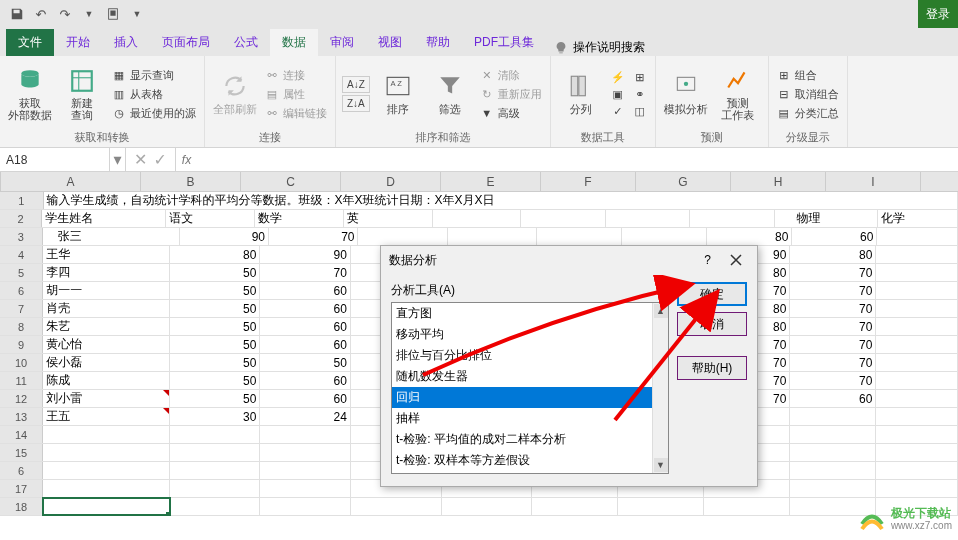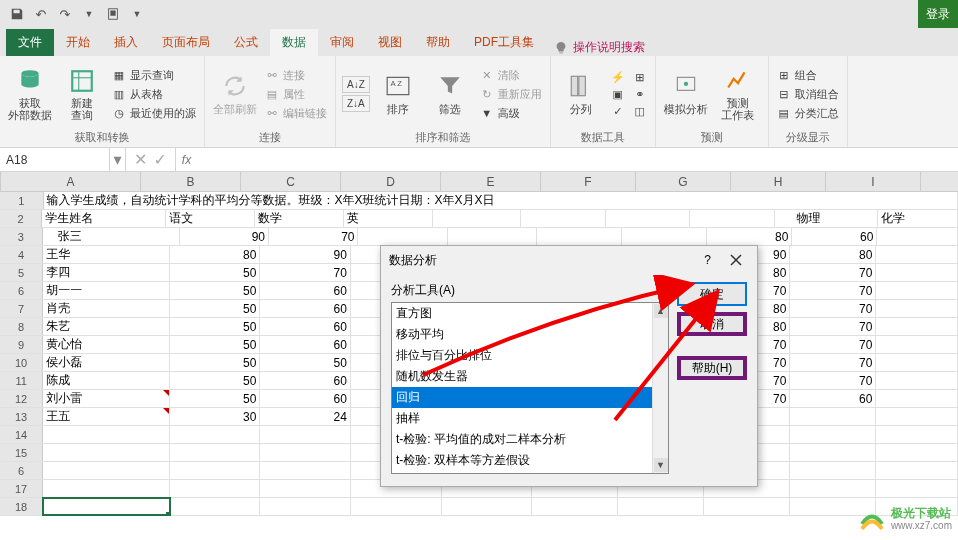--- a/index.html
+++ b/index.html
@@ -3,23 +3,23 @@
 <meta charset="utf-8">
 <style>
 *{margin:0;padding:0;box-sizing:border-box;font-family:"Microsoft YaHei",sans-serif;-webkit-user-select:none}
 body{background:#fff;overflow:hidden;width:958px;height:540px;position:relative}
 .titlebar{height:28px;background:#e6e6e6;display:flex;align-items:center;position:relative}
 .qat{display:flex;align-items:center;gap:2px;padding-left:6px}
 .qat-btn{width:22px;height:22px;display:flex;align-items:center;justify-content:center;color:#555;font-size:13px}
 .title-center{position:absolute;left:50%;transform:translateX(-50%);font-size:12px;color:#555}
 .login-btn{position:absolute;right:0;top:0;height:28px;background:#2a7d2a;color:#fff;font-size:12px;padding:0 8px;display:flex;align-items:center}
 .ribbon-tabs{height:28px;background:#e6e6e6;display:flex;align-items:flex-end;padding-left:6px}
-.rtab{padding:5px 12px;font-size:12px;color:#c2410c;cursor:pointer}
+.rtab{padding:5px 12px;font-size:12px;color:#6d28d9;cursor:pointer}
 .rtab.active{background:#f3f3f3;color:#217346;font-weight:500}
-.tell-me{display:flex;align-items:center;gap:5px;margin-left:8px;color:#be185d;font-size:12px}
+.tell-me{display:flex;align-items:center;gap:5px;margin-left:8px;color:#000000;font-size:12px}
 .bulb{width:14px;height:14px}
 .ribbon{height:92px;background:#f3f3f3;border-bottom:1px solid #d4d4d4;display:flex}
 .rgroup{border-right:1px solid #e0e0e0;padding:3px 6px 2px;display:flex;flex-direction:column;justify-content:space-between}
 .rgroup-content{display:flex;gap:4px;flex:1}
 .rgroup-label{font-size:11px;color:#666;text-align:center;padding-top:1px}
 .big-btn{display:flex;flex-direction:column;align-items:center;justify-content:center;width:48px;gap:2px;color:#444;font-size:11px;cursor:pointer;padding:2px}
 .big-btn.disabled{opacity:.45}
 .icon-lg{width:28px;height:28px;display:flex;align-items:center;justify-content:center}
 .small-list{display:flex;flex-direction:column;gap:2px;justify-content:center}
 .small-item{display:flex;align-items:center;gap:4px;font-size:11px;color:#444;cursor:pointer;padding:1px 2px}
@@ -49,21 +49,21 @@
 .dlg-body{padding:8px 10px 12px;display:flex;gap:8px}
 .dlg-left{flex:1}
 .dlg-label{font-size:12px;margin-bottom:3px}
 .listbox{border:1px solid #888;background:#fff;height:172px;display:flex}
 .list-items{flex:1;overflow:hidden}
 .li{font-size:12px;padding:2px 4px;cursor:pointer}
 .li.selected{background:#0078d7;color:#fff}
 .list-scroll{width:16px;background:#f0f0f0;border-left:1px solid #ddd;display:flex;flex-direction:column;justify-content:space-between;align-items:center;padding:1px 0}
 .sc-btn{width:14px;height:14px;background:#e0e0e0;display:flex;align-items:center;justify-content:center;font-size:9px;color:#555}
 .dlg-btns{display:flex;flex-direction:column;gap:6px;width:70px}
-.dlg-btn{height:24px;border:4px solid #701a75;background:#e8e8e8;font-size:12px;cursor:pointer;display:flex;align-items:center;justify-content:center}
+.dlg-btn{height:24px;border:1px solid #701a75;background:#e8e8e8;font-size:12px;cursor:pointer;display:flex;align-items:center;justify-content:center}
 .dlg-btn.primary{border:2px solid #0078d7}
 .arrow-red{position:absolute;z-index:150;pointer-events:none}
 .watermark{position:absolute;right:6px;bottom:6px;z-index:200;display:flex;align-items:center;gap:4px}
 .wm-logo{width:30px;height:30px}
 .wm-text{font-size:12px;color:#888;line-height:1.2}
 </style>
 </head>
 <body>
 
 <div class="titlebar">

